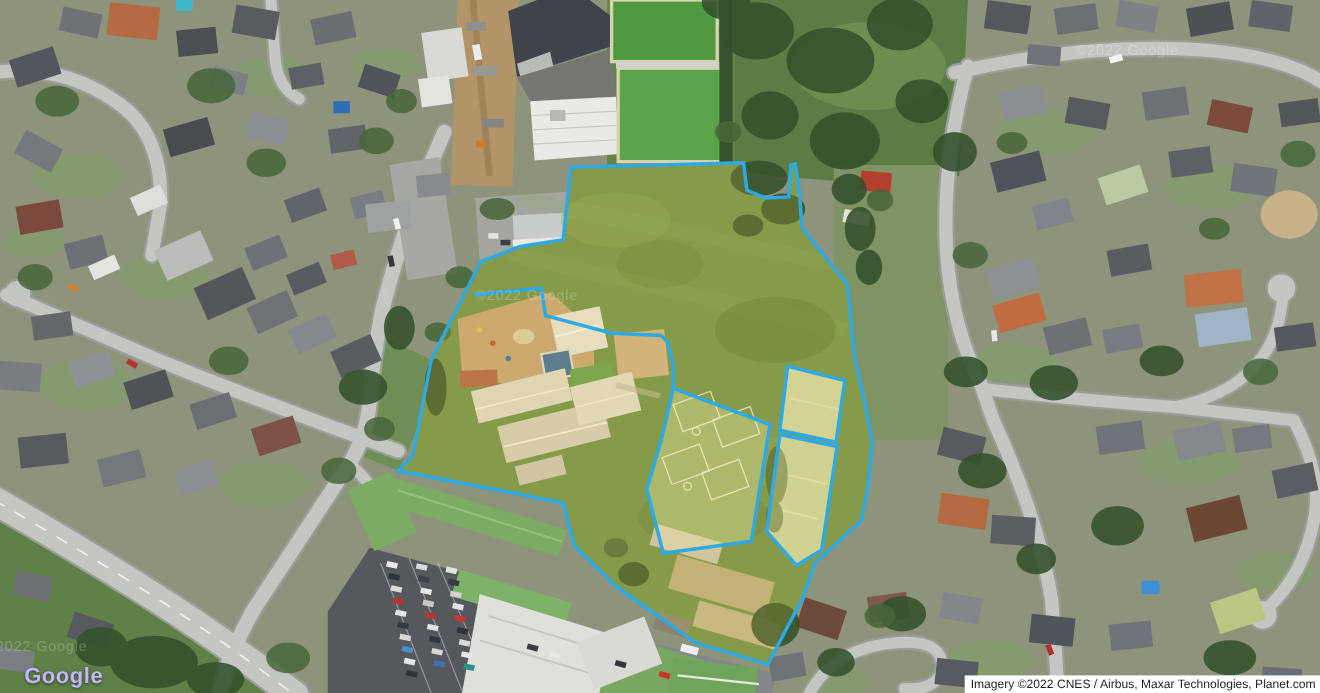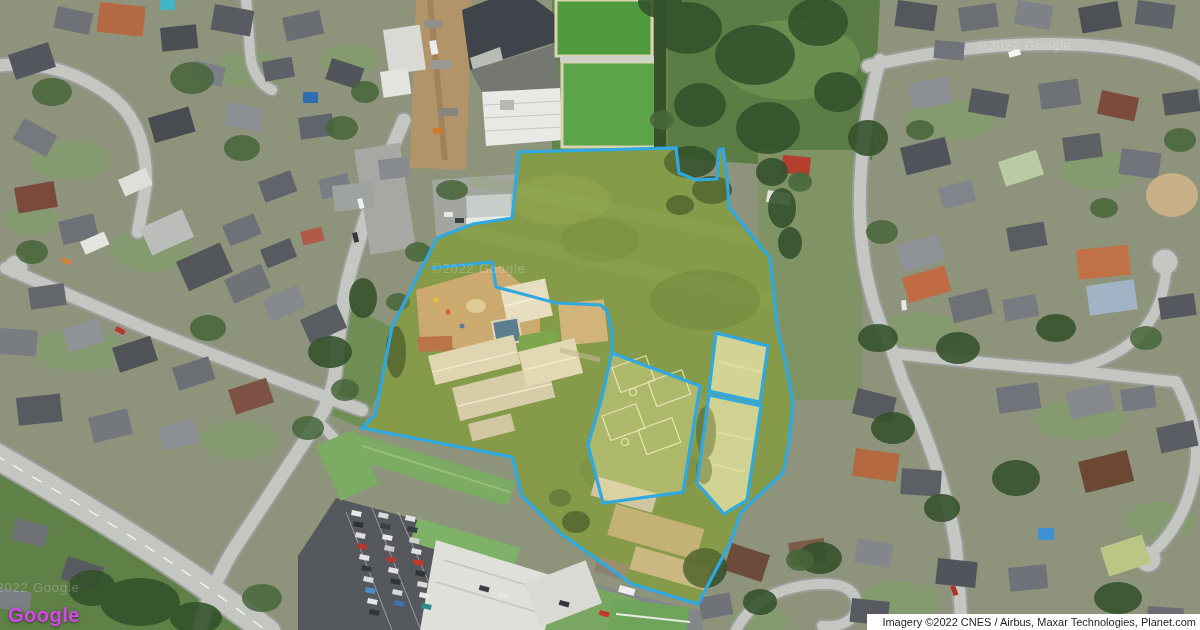--- a/index.html
+++ b/index.html
@@ -1,24 +1,24 @@
 <!DOCTYPE html>
 <html><head>
 <meta charset="utf-8">
 <style>
   html,body{margin:0;padding:0;background:#222;}
   .stage{position:relative;width:1200px;height:630px;overflow:hidden;
          font-family:"Liberation Sans",sans-serif;}
   .stage svg{position:absolute;left:0;top:0;display:block;}
-  .google-logo{position:absolute;left:8px;bottom:3px;color:#d946ef;
+  .google-logo{position:absolute;left:22px;bottom:3px;color:#c4b5fd;
     font-size:20px;font-weight:700;letter-spacing:.5px;
     text-shadow:0 1px 3px rgba(0,0,0,.55);}
   .attribution-bar{position:absolute;right:0;bottom:0;height:16px;
     background:#ffffff;color:#1f1f1f;font-size:11px;line-height:16px;
-    padding:0 4px 0 15px;white-space:nowrap;}
+    padding:0 4px 0 5px;white-space:nowrap;}
   .wm{font-size:13px;letter-spacing:.8px;fill:#ffffff;opacity:.22;}
 </style>
 </head>
 <body>
 
 <div class="stage">
 <svg width="1200" height="630" viewBox="0 0 1200 630">
 
   <g>
     <rect x="0" y="0" width="1200" height="630" fill="#8e947c"></rect>

